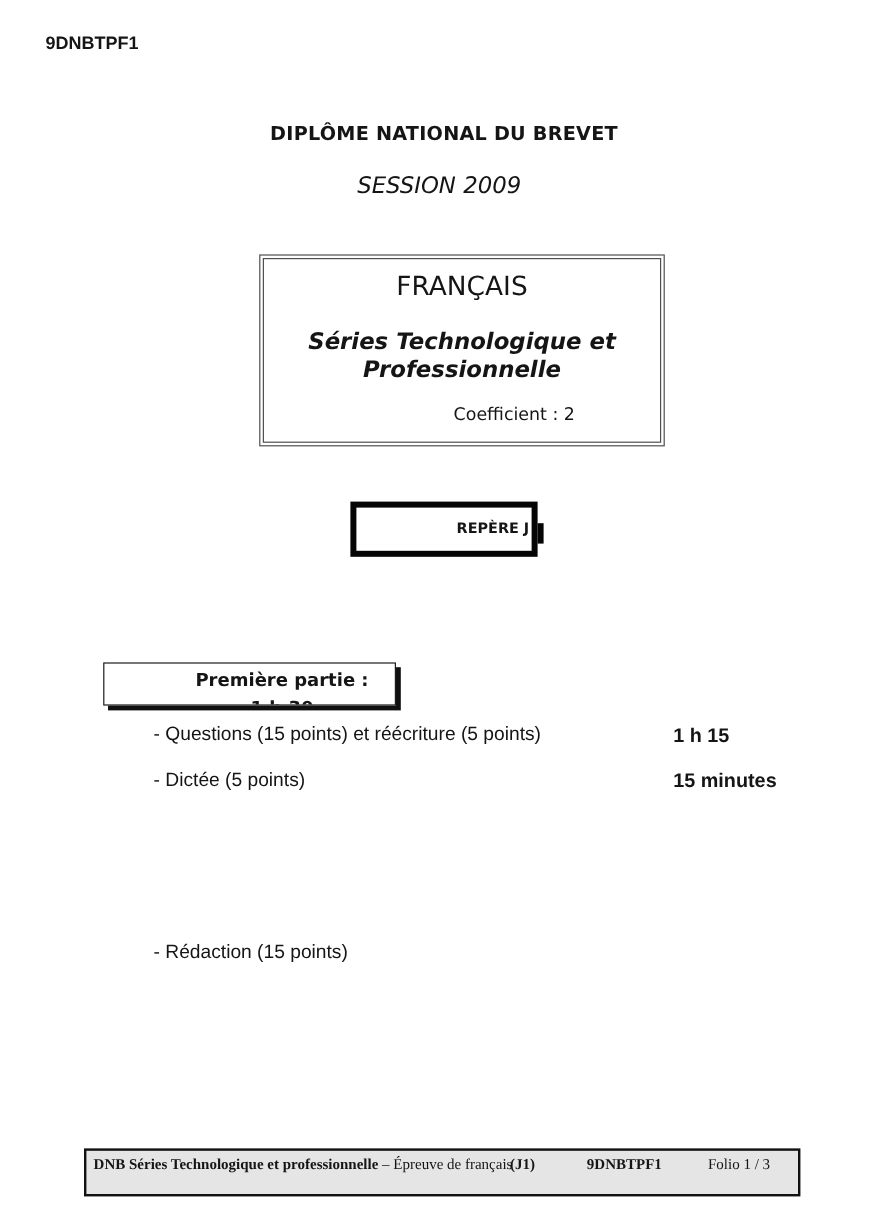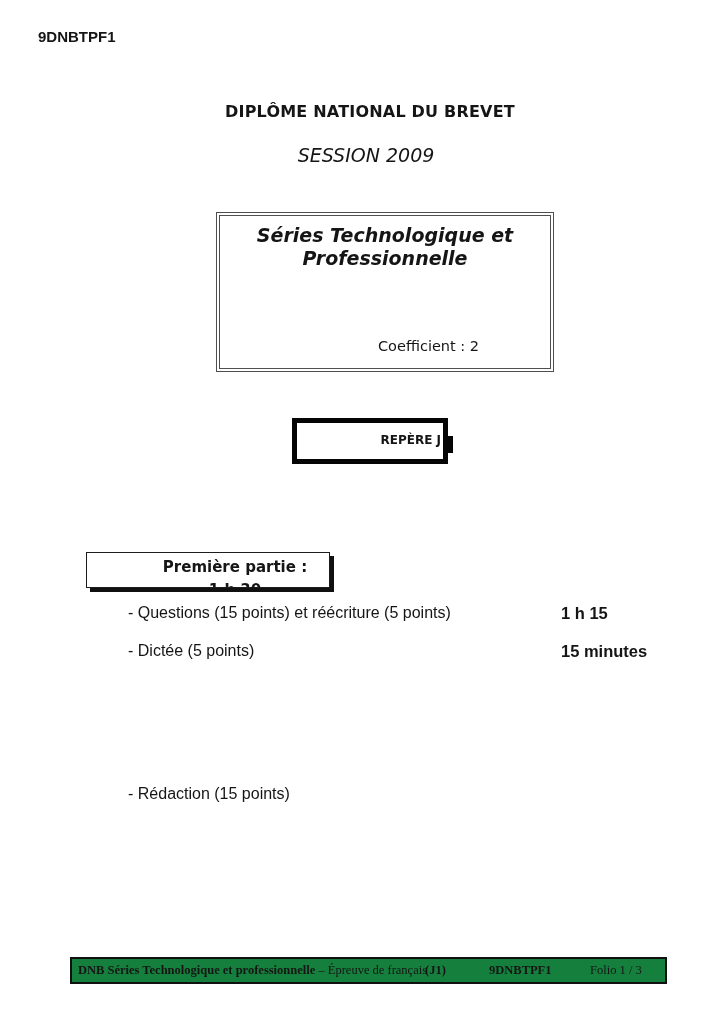--- a/index.html
+++ b/index.html
@@ -25,21 +25,21 @@
     border:1px solid #4f4f4f; background:#fff;
   }
   .subject-box-inner {
     position:absolute; left:2px; top:2px; right:2px; bottom:2px;
     border:1px solid #4f4f4f;
   }
   .subject-title {
     margin-top:10px; text-align:center; font-size:22px; line-height:28px; font-weight:normal;
   }
   .subject-series {
-    margin-top:8px; text-align:center; font-size:19px; line-height:23px;
+    margin-top:20px; text-align:center; font-size:19px; line-height:23px;
     font-weight:bold; font-style:italic;
   }
   .coefficient {
     position:absolute; left:158px; top:122px; font-size:14.5px; line-height:17px;
   }
   .repere-box {
     position:absolute; left:292px; top:418px; width:156px; height:46px;
     border:5px solid #050505; background:#fff;
     text-align:right; padding-right:2px; line-height:35px;
     font-size:12px; font-weight:bold;
@@ -63,22 +63,22 @@
   .row-d { top:641px; }
   .row-r { top:784px; }
   .item-label { position:absolute; left:128px; white-space:nowrap; }
   .item-duration { position:absolute; left:561px; white-space:nowrap; font-weight:bold; font-size:16.5px; }
   .notice {
     position:absolute; left:0; top:856px; width:696px; text-align:center;
     font-family:"Liberation Sans", sans-serif; font-style:italic;
     font-size:15px; line-height:20px;
   }
   .footer {
-    position:absolute; left:70px; top:957px; width:597px; height:27px;
-    border:2px solid #111; background:#15803d;
+    position:absolute; left:70px; top:957px; width:597px; height:40px;
+    border:2px solid #111; background:#e5e5e5;
     font-family:"Liberation Serif", serif; font-size:12.5px; line-height:23px;
     white-space:nowrap;
   }
   .footer .f-left { position:absolute; left:6px; }
   .footer .f-bold { font-weight:bold; }
   .footer .f-day { position:absolute; left:353px; font-weight:bold; }
   .footer .f-code { position:absolute; left:417px; font-weight:bold; }
   .footer .f-folio { position:absolute; left:518px; }
 </style>
 </head>
@@ -87,20 +87,21 @@
 <div class="page">
 
   <div class="header-code">9DNBTPF1</div>
 
   <div class="title">DIPLÔME NATIONAL DU BREVET</div>
 
   <div class="session">SESSION 2009</div>
 
   <div class="subject-box">
     <div class="subject-box-inner">
+      <div class="subject-title">FRANÇAIS</div>
       <div class="subject-series">
         <div>Séries Technologique et</div>
         <div>Professionnelle</div>
       </div>
       <div class="coefficient">Coefficient : 2</div>
     </div>
   </div>
 
   <div class="repere-box">
     <span>REPÈRE J</span>

